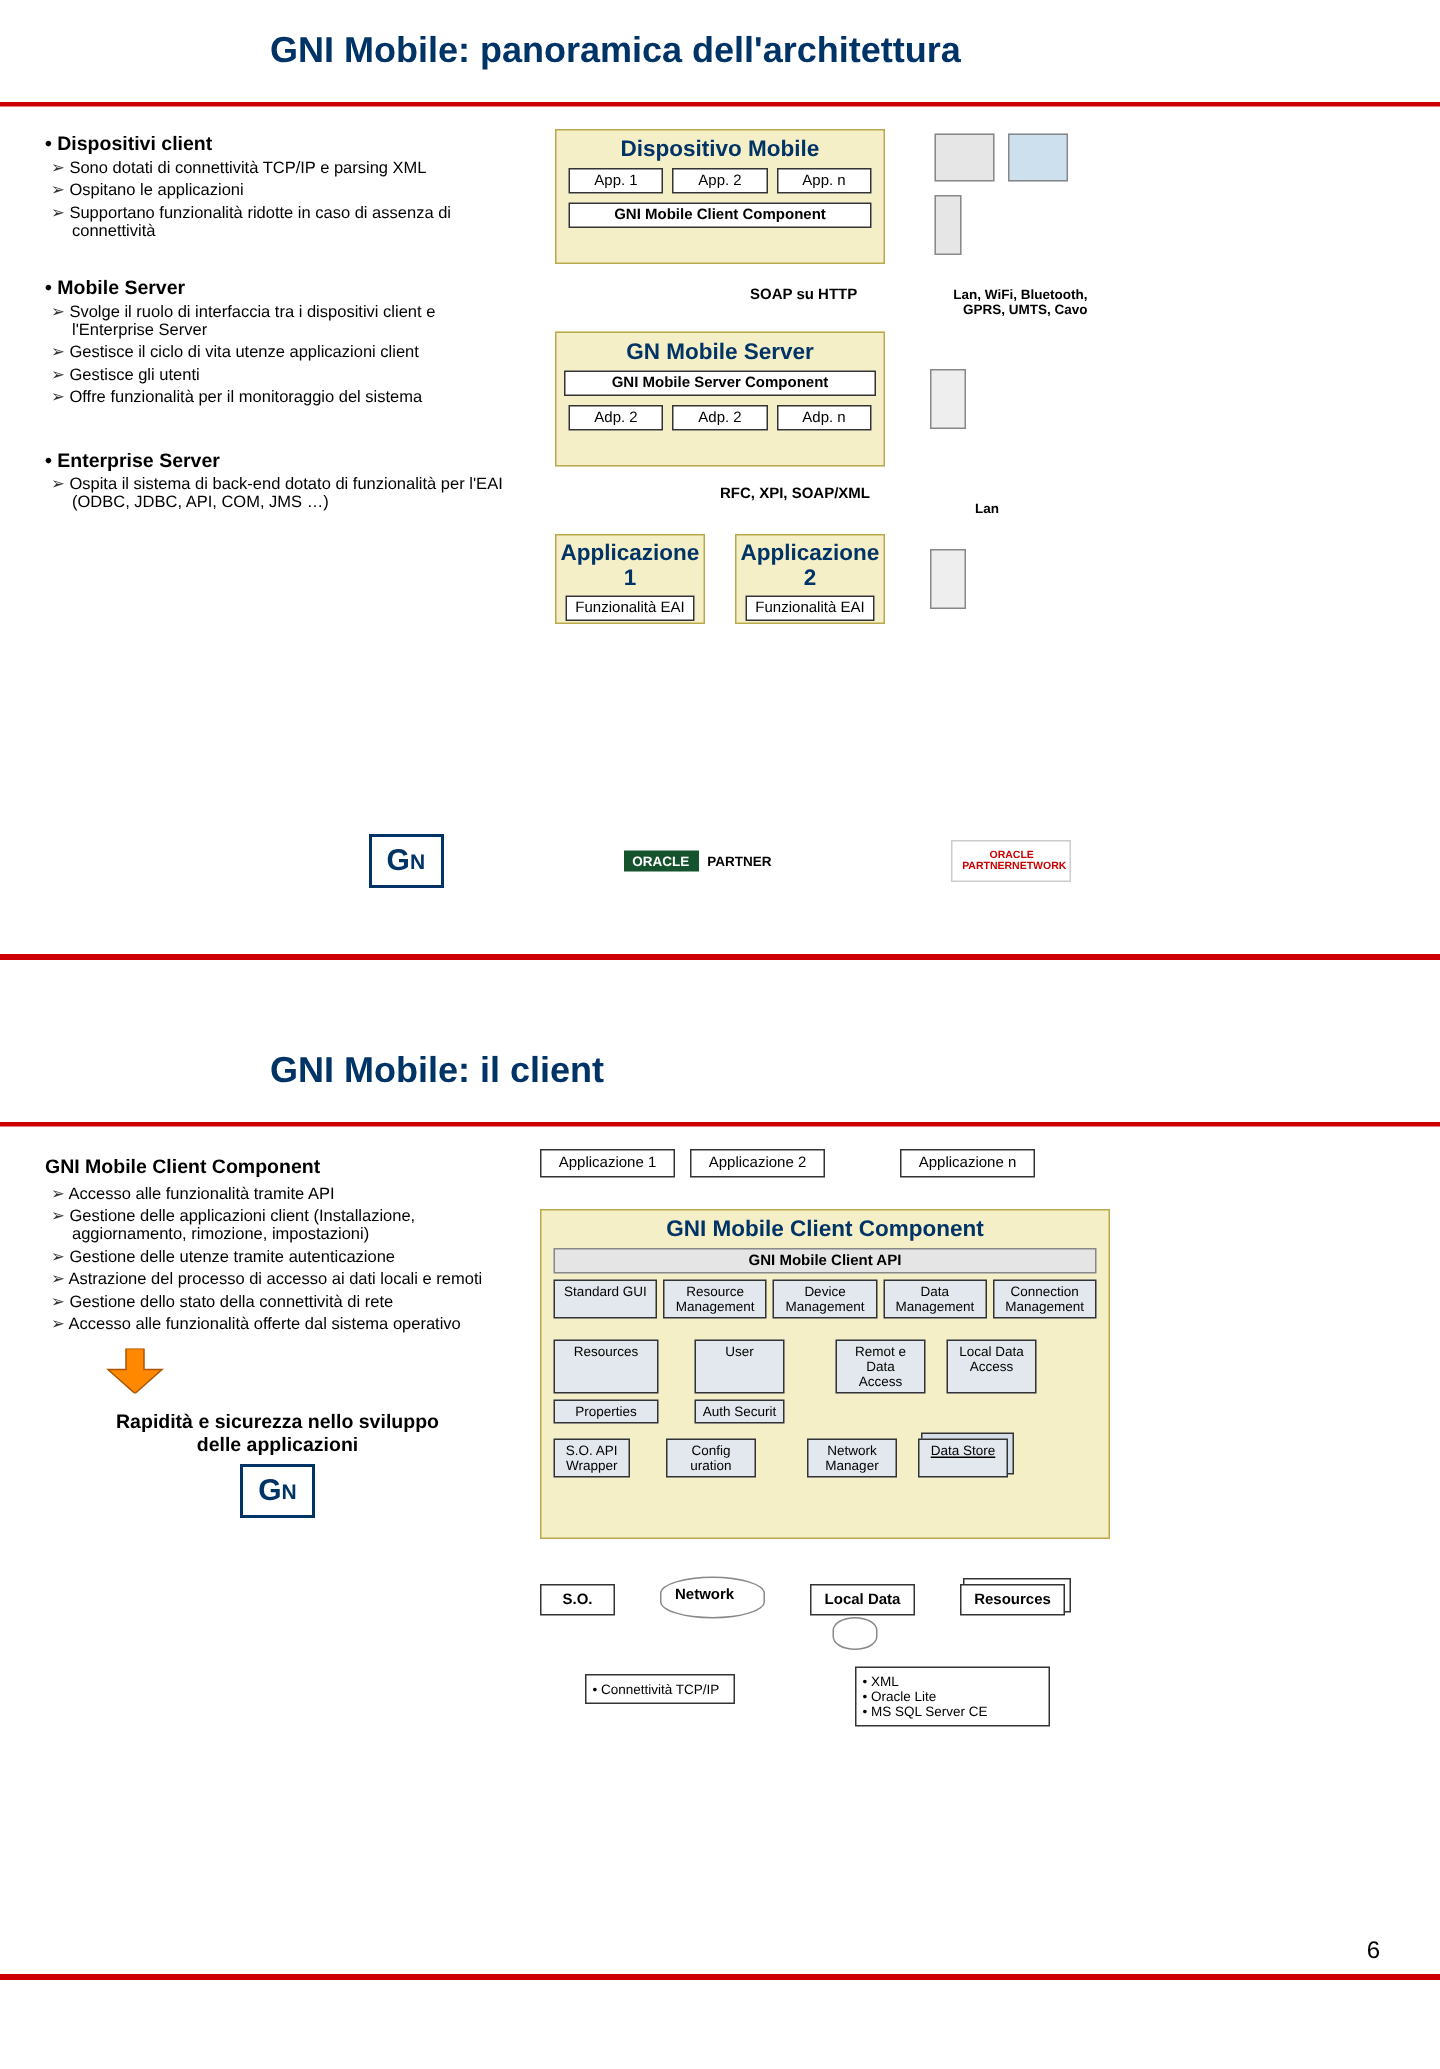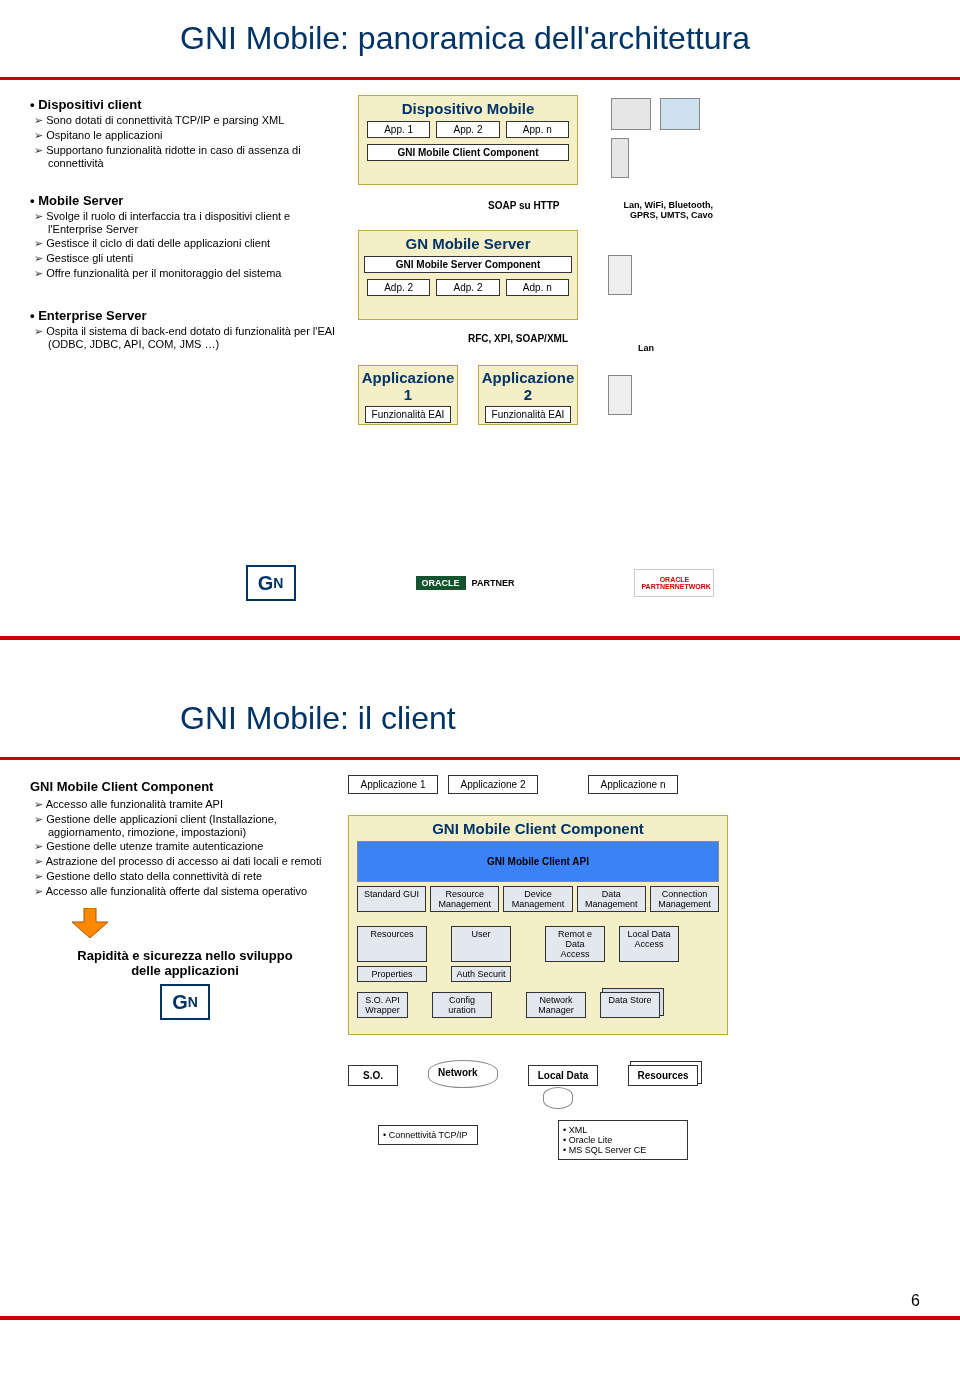--- a/index.html
+++ b/index.html
@@ -1,21 +1,21 @@
 <!DOCTYPE html>
 <html><head>
 <meta charset="utf-8">
 <style>
   * { box-sizing: border-box; }
   body { margin:0; font-family: Arial, sans-serif; font-size:11px; background:#fff; color:#000; }
   .page { width:960px; margin:0 auto; position:relative; }
   .slide { border-bottom:4px solid #c00; padding:20px 30px 30px; margin-bottom:40px; position:relative; min-height:640px; }
-  .slide-title { font-size:32px; color:#003366; font-weight:400; margin:0 0 20px 150px; }
+  .slide-title { font-size:24px; color:#003366; font-weight:700; margin:0 0 20px 150px; }
   .redline { height:3px; background:#c00; margin:0 -30px 15px; }
-  .cols { display:flex; gap:8px; }
+  .cols { display:flex; gap:20px; }
   .lcol { width:310px; font-size:11px; }
   .sec-head { font-size:13px; font-weight:bold; margin:4px 0; }
   .bullet { margin:2px 0 2px 14px; text-indent:-14px; }
   .bullet::before { content:"• "; }
   .arrowb { margin:2px 0 2px 18px; text-indent:-14px; }
   .arrowb::before { content:"➢ "; color:#333; }
   .diag { flex:1; position:relative; }
   .box { position:absolute; border:1px solid #333; text-align:center; font-size:10px; background:#fff; }
   .box-beige { background:#f5efc8; border:1px solid #b8a94a; }
   .label-blue { font-weight:bold; color:#003366; font-size:15px; }
@@ -42,21 +42,21 @@
   <div class="cols">
     <div class="lcol">
       <div class="bullet sec-head">Dispositivi client</div>
       <div class="arrowb">Sono dotati di connettività TCP/IP e parsing XML</div>
       <div class="arrowb">Ospitano le applicazioni</div>
       <div class="arrowb">Supportano funzionalità ridotte in caso di assenza di connettività</div>
 
       <div style="height:20px"></div>
       <div class="bullet sec-head">Mobile Server</div>
       <div class="arrowb">Svolge il ruolo di interfaccia tra i dispositivi client e l'Enterprise Server</div>
-      <div class="arrowb">Gestisce il ciclo di dati delle applicazioni client</div>
+      <div class="arrowb">Gestisce il ciclo di vita utenze applicazioni client</div>
       <div class="arrowb">Gestisce gli utenti</div>
       <div class="arrowb">Offre funzionalità per il monitoraggio del sistema</div>
 
       <div style="height:24px"></div>
       <div class="bullet sec-head">Enterprise Server</div>
       <div class="arrowb">Ospita il sistema di back-end dotato di funzionalità per l'EAI (ODBC, JDBC, API, COM, JMS …)</div>
     </div>
 
     <div class="diag" style="height:440px;">
 
@@ -141,21 +141,21 @@
     </div>
 
     <div class="diag" style="height:480px;">
 
       <div class="box" style="left:0; top:0; width:90px; padding:3px;">Applicazione 1</div>
       <div class="box" style="left:100px; top:0; width:90px; padding:3px;">Applicazione 2</div>
       <div class="box" style="left:240px; top:0; width:90px; padding:3px;">Applicazione n</div>
 
       <div class="box box-beige" style="left:0; top:40px; width:380px; height:220px; text-align:left; padding:4px 8px;">
         <div class="label-blue" style="text-align:center">GNI Mobile Client Component</div>
-        <div class="bold10" style="text-align:center; background:#3b82f6; border:1px solid #888; margin:4px 0; padding:14px;">GNI Mobile Client API</div>
+        <div class="bold10" style="text-align:center; background:#e5e5e5; border:1px solid #888; margin:4px 0; padding:2px;">GNI Mobile Client API</div>
 
         <div style="display:flex; gap:4px;">
           <div class="compbox" style="flex:1">Standard GUI</div>
           <div class="compbox" style="flex:1">Resource Management</div>
           <div class="compbox" style="flex:1">Device Management</div>
           <div class="compbox" style="flex:1">Data Management</div>
           <div class="compbox" style="flex:1">Connection Management</div>
         </div>
         <div style="height:14px"></div>
 
@@ -168,21 +168,21 @@
 
         <div style="display:flex; gap:4px; margin-top:4px;">
           <div class="compbox" style="width:70px">Properties</div>
           <div class="compbox" style="width:60px; margin-left:20px">Auth Securit</div>
         </div>
 
         <div style="display:flex; gap:4px; margin-top:10px;">
           <div class="compbox" style="width:51px">S.O. API Wrapper</div>
           <div class="compbox" style="width:60px; margin-left:20px">Config uration</div>
           <div class="compbox" style="width:60px; margin-left:30px">Network Manager</div>
-          <div class="compbox2" style="width:60px; margin-left:10px; box-shadow:3px -3px 0 #d6dee8, 3px -3px 0 1px #333;">Data Store</div>
+          <div class="compbox2" style="width:60px; margin-left:10px; box-shadow:3px -3px 0 #d6dee8, 3px -3px 0 1px #333;text-decoration:underline;">Data Store</div>
         </div>
       </div>
 
       <div class="box" style="left:0; top:290px; width:50px; padding:4px; font-weight:bold;">S.O.</div>
       <div style="position:absolute; left:80px; top:285px;">
         <div class="cylinder" style="width:70px;height:28px"></div>
         <div class="bold10" style="position:absolute;top:7px;left:10px">Network</div>
       </div>
       <div class="box" style="left:180px; top:290px; width:70px; padding:4px; font-weight:bold;">Local Data</div>
       <div class="box" style="left:280px; top:290px; width:70px; padding:4px; font-weight:bold; box-shadow:3px -3px 0 #fff, 3px -3px 0 1px #333;">Resources</div>

